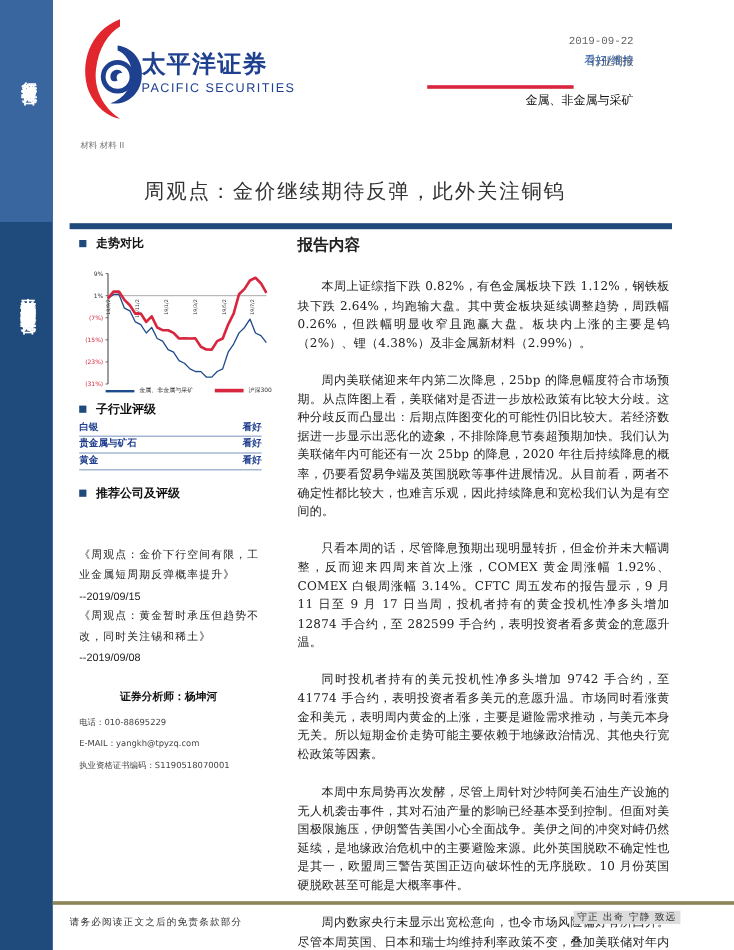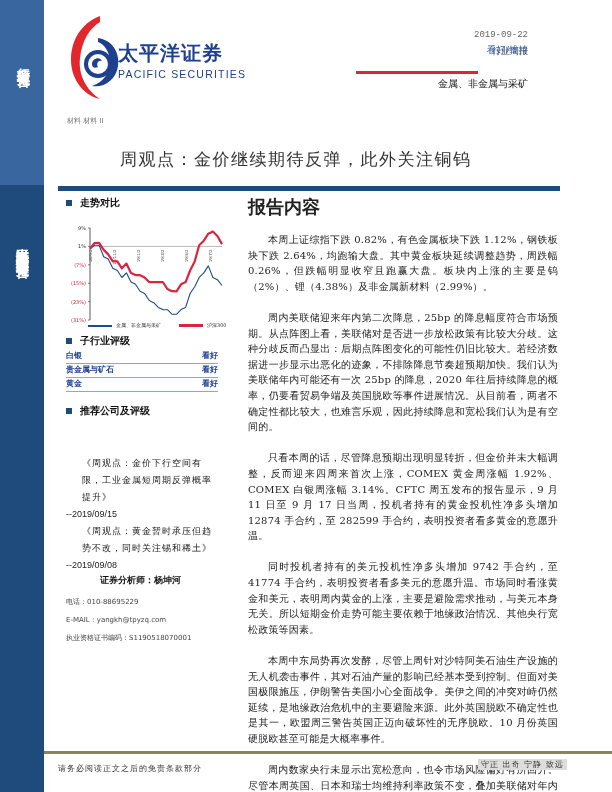--- a/index.html
+++ b/index.html
@@ -25,26 +25,26 @@
   .tags { position: absolute; left: 67px; top: 116px; font-size: 7px; color: #777; font-family: "DejaVu Sans", sans-serif; }
   .title { position: absolute; left: 120px; top: 148px; font-size: 17px; color: #333; letter-spacing: 1.5px; }
   .rule-blue { position: absolute; left: 58px; top: 186px; width: 502px; height: 5px; background: #1f4a7c; }
   .sec-head { position: absolute; font-size: 10px; font-weight: bold; color: #111; font-family: "DejaVu Sans", sans-serif; }
   .sec-head .sq { display: inline-block; width: 6px; height: 6px; background: #1f4a7c; margin-right: 8px; vertical-align: middle; }
   .chart { position: absolute; left: 62px; top: 212px; width: 170px; height: 130px; }
   .ratings { position: absolute; left: 66px; top: 350px; width: 152px; font-size: 8px; font-weight: bold; color: #1f3f8f; }
   .ratings .row { display: flex; justify-content: space-between; border-bottom: 1.5px solid #8fa6c6; height: 14px; align-items: flex-start; }
   .related { position: absolute; left: 66px; top: 455px; width: 150px; font-size: 9px; line-height: 17px; }
   .related .hd { font-weight: bold; color: #111; font-family: "DejaVu Sans", sans-serif; margin-bottom: 2px; }
-  .related .item { color: #222; letter-spacing: 1px; margin-left: 16px; }
+  .related .item { color: #222; letter-spacing: 1px; }
   .related .dt { font-family: "Liberation Sans", sans-serif; font-size: 9px; }
   .analyst { position: absolute; left: 66px; top: 574px; width: 170px; font-family: "DejaVu Sans", sans-serif; }
   .analyst .name { font-size: 9px; font-weight: bold; color: #111; margin-bottom: 6px; margin-left: 34px; }
   .analyst .line { font-size: 7px; color: #444; line-height: 18px; }
-  .report-head { position: absolute; left: 248px; top: 195px; font-size: 18px; font-weight: bold; color: #222; }
+  .report-head { position: absolute; left: 248px; top: 195px; font-size: 13px; font-weight: bold; color: #222; }
   .body { position: absolute; left: 248px; top: 232px; width: 310px; font-size: 10px; line-height: 15.6px; color: #222; }
   .body p { text-indent: 2em; margin-bottom: 15.6px; text-align: justify; letter-spacing: 0.2px; }
   .rule-olive { position: absolute; left: 44px; top: 751px; width: 568px; height: 3px; background: #8b8457; }
   .footer-left { position: absolute; left: 58px; top: 763px; font-size: 8px; color: #333; letter-spacing: 1px; }
   .footer-right { position: absolute; left: 478px; top: 759px; font-size: 8px; color: #333; background: #ddd; padding: 0 3px; letter-spacing: 1px; }
   .legend { position: absolute; left: 88px; top: 322px; font-size: 5px; color: #333; font-family: "DejaVu Sans", sans-serif; display: flex; gap: 18px; align-items: center; }
   .legend .sw { display: inline-block; width: 24px; height: 2px; margin-right: 4px; vertical-align: middle; }
 </style>
 </head>
 <body>

